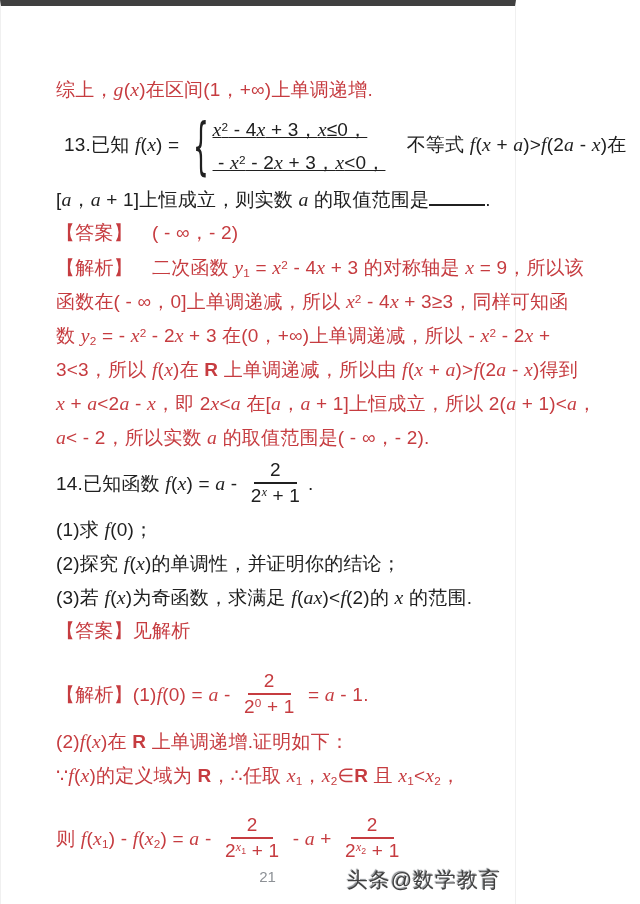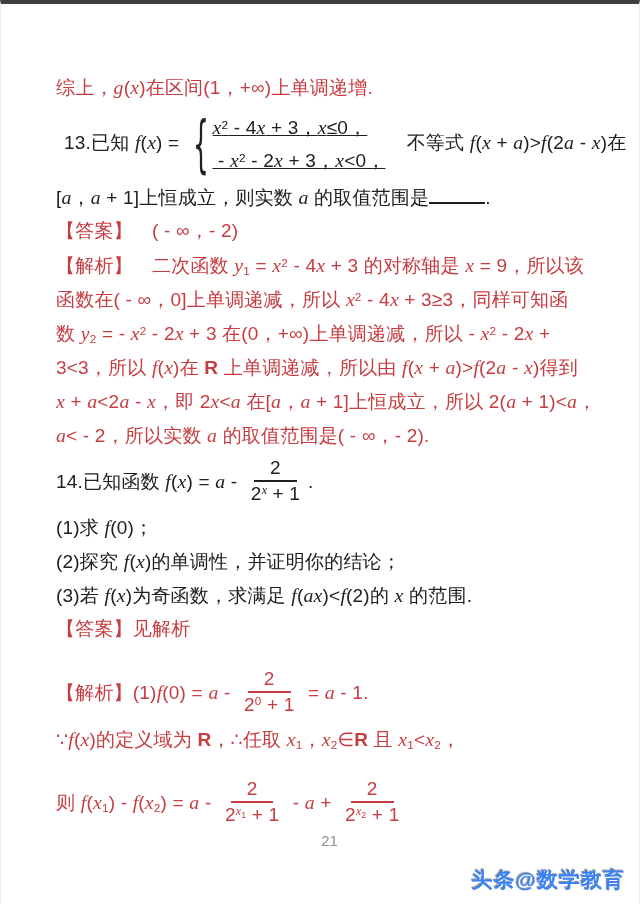--- a/index.html
+++ b/index.html
@@ -1,19 +1,19 @@
 <!DOCTYPE html>
 <html style="--accent-red: #c63c40;"><head>
 <meta charset="utf-8">
 <style>
   html,body{margin:0;padding:0;width:640px;height:904px;overflow:hidden;background:#fff;}
   body{font-family:"Liberation Sans","DejaVu Sans",sans-serif;position:relative;}
   .page{
-    box-sizing:border-box;width:640px;height:904px;
-    border-top:4px solid #404040;border-left:1px solid #f0f0f0;border-right:1px solid #f0f0f0;
+    box-sizing:border-box;width:516px;height:904px;
+    border-top:6px solid #404040;border-left:1px solid #f0f0f0;border-right:1px solid #f0f0f0;
     padding:66px 36px 0 55px;position:relative;
   }
   .line{white-space:pre;height:34px;line-height:34px;font-size:19px;letter-spacing:.2px;}
   .line.tall{height:58px;line-height:58px;}
   .line.xtall{height:60px;line-height:60px;margin-top:16px;}
   .line.cases-line{height:76px;line-height:76px;margin-left:8px;}
   .black{color:#202020;}
   .red{color:var(--accent-red,#c63c40);}
   .run{white-space:pre;}
   .run.i{font-style:italic;font-family:"Liberation Serif","DejaVu Serif",serif;font-size:1.04em;}
@@ -26,22 +26,22 @@
         margin:0 5px;position:relative;top:-2px;}
   .frac .num{display:block;line-height:1.2;padding:0 16px;border-bottom:2px solid currentColor;white-space:pre;}
   .frac .den{display:block;line-height:1.25;padding:0 3px;white-space:pre;}
   .cases{display:inline-flex;align-items:center;vertical-align:middle;margin:0 2px;}
   .brace{font-size:62px;font-weight:400;line-height:1;transform:scaleX(.4);transform-origin:center;
          margin:0 -8px 0 -6px;font-family:"DejaVu Sans",sans-serif;}
   .cases .rows{display:inline-flex;flex-direction:column;text-decoration:underline;}
   .cases .crow{display:block;height:33px;line-height:33px;white-space:pre;}
   .blank{display:inline-block;width:56px;border-bottom:2px solid currentColor;height:2px;}
   .page-number{text-align:center;color:#8d9196;font-size:15px;line-height:14px;margin-top:2px;}
-  .watermark{position:absolute;right:14px;bottom:10px;font-size:21px;font-weight:700;
-             color:#3b82f6;letter-spacing:1px;
+  .watermark{position:absolute;right:14px;bottom:10px;font-size:21px;font-weight:400;
+             color:#404040;letter-spacing:1px;
              text-shadow:1px 1px 0 #ffffff,-1px -1px 1px #82868a;}
 </style>
 </head>
 <body>
 
 <div class="page">
   <div id="doc">
       <div class="line red"><span class="run">综上，</span><span class="run i">g</span><span class="run">(</span><span class="run i">x</span><span class="run">)在区间(1，+∞)上单调递增.</span></div>
       <div class="line black cases-line"><span class="run">13.已知 </span><span class="run i">f</span><span class="run">(</span><span class="run i">x</span><span class="run">) = </span><span class="cases"><span class="brace">{</span><span class="rows"><span class="crow"><span class="run i">x</span><span class="run s">2</span><span class="run"> - 4</span><span class="run i">x</span><span class="run"> + 3，</span><span class="run i">x</span><span class="run">≤0，</span></span><span class="crow"><span class="run"> - </span><span class="run i">x</span><span class="run s">2</span><span class="run"> - 2</span><span class="run i">x</span><span class="run"> + 3，</span><span class="run i">x</span><span class="run">&lt;0，</span></span></span></span><span class="run">　不等式 </span><span class="run i">f</span><span class="run">(</span><span class="run i">x</span><span class="run"> + </span><span class="run i">a</span><span class="run">)&gt;</span><span class="run i">f</span><span class="run">(2</span><span class="run i">a</span><span class="run"> - </span><span class="run i">x</span><span class="run">)在</span></div>
       <div class="line black"><span class="run">[</span><span class="run i">a</span><span class="run">，</span><span class="run i">a</span><span class="run"> + 1]上恒成立，则实数 </span><span class="run i">a</span><span class="run"> 的取值范围是</span><span class="blank" style="width: 56px;"></span><span class="run">.</span></div>
@@ -51,18 +51,19 @@
       <div class="line red"><span class="run">数 </span><span class="run i">y</span><span class="run sb">2</span><span class="run"> = - </span><span class="run i">x</span><span class="run s">2</span><span class="run"> - 2</span><span class="run i">x</span><span class="run"> + 3 在(0，+∞)上单调递减，所以 - </span><span class="run i">x</span><span class="run s">2</span><span class="run"> - 2</span><span class="run i">x</span><span class="run"> +</span></div>
       <div class="line red"><span class="run">3&lt;3，所以 </span><span class="run i">f</span><span class="run">(</span><span class="run i">x</span><span class="run">)在 </span><span class="run bold">R</span><span class="run"> 上单调递减，所以由 </span><span class="run i">f</span><span class="run">(</span><span class="run i">x</span><span class="run"> + </span><span class="run i">a</span><span class="run">)&gt;</span><span class="run i">f</span><span class="run">(2</span><span class="run i">a</span><span class="run"> - </span><span class="run i">x</span><span class="run">)得到</span></div>
       <div class="line red"><span class="run i">x</span><span class="run"> + </span><span class="run i">a</span><span class="run">&lt;2</span><span class="run i">a</span><span class="run"> - </span><span class="run i">x</span><span class="run">，即 2</span><span class="run i">x</span><span class="run">&lt;</span><span class="run i">a</span><span class="run"> 在[</span><span class="run i">a</span><span class="run">，</span><span class="run i">a</span><span class="run"> + 1]上恒成立，所以 2(</span><span class="run i">a</span><span class="run"> + 1)&lt;</span><span class="run i">a</span><span class="run">，</span></div>
       <div class="line red"><span class="run i">a</span><span class="run">&lt; - 2，所以实数 </span><span class="run i">a</span><span class="run"> 的取值范围是( - ∞，- 2).</span></div>
       <div class="line black tall"><span class="run">14.已知函数 </span><span class="run i">f</span><span class="run">(</span><span class="run i">x</span><span class="run">) = </span><span class="run i">a</span><span class="run"> - </span><span class="frac"><span class="num"><span class="run">2</span></span><span class="den"><span class="run">2</span><span class="run is">x</span><span class="run"> + 1</span></span></span><span class="run">.</span></div>
       <div class="line black"><span class="run">(1)求 </span><span class="run i">f</span><span class="run">(0)；</span></div>
       <div class="line black"><span class="run">(2)探究 </span><span class="run i">f</span><span class="run">(</span><span class="run i">x</span><span class="run">)的单调性，并证明你的结论；</span></div>
       <div class="line black"><span class="run">(3)若 </span><span class="run i">f</span><span class="run">(</span><span class="run i">x</span><span class="run">)为奇函数，求满足 </span><span class="run i">f</span><span class="run">(</span><span class="run i">a</span><span class="run i">x</span><span class="run">)&lt;</span><span class="run i">f</span><span class="run">(2)的 </span><span class="run i">x</span><span class="run"> 的范围.</span></div>
       <div class="line red"><span class="run">【答案】见解析</span></div>
       <div class="line red xtall"><span class="run">【解析】(1)</span><span class="run i">f</span><span class="run">(0) = </span><span class="run i">a</span><span class="run"> - </span><span class="frac"><span class="num"><span class="run">2</span></span><span class="den"><span class="run">2</span><span class="run s">0</span><span class="run"> + 1</span></span></span><span class="run"> = </span><span class="run i">a</span><span class="run"> - 1.</span></div>
+      <div class="line red"><span class="run">(2)</span><span class="run i">f</span><span class="run">(</span><span class="run i">x</span><span class="run">)在 </span><span class="run bold">R</span><span class="run"> 上单调递增.证明如下：</span></div>
       <div class="line red"><span class="run">∵</span><span class="run i">f</span><span class="run">(</span><span class="run i">x</span><span class="run">)的定义域为 </span><span class="run bold">R</span><span class="run">，∴任取 </span><span class="run i">x</span><span class="run sb">1</span><span class="run">，</span><span class="run i">x</span><span class="run sb">2</span><span class="run">∈</span><span class="run bold">R</span><span class="run"> 且 </span><span class="run i">x</span><span class="run sb">1</span><span class="run">&lt;</span><span class="run i">x</span><span class="run sb">2</span><span class="run">，</span></div>
       <div class="line red xtall"><span class="run">则 </span><span class="run i">f</span><span class="run">(</span><span class="run i">x</span><span class="run sb">1</span><span class="run">) - </span><span class="run i">f</span><span class="run">(</span><span class="run i">x</span><span class="run sb">2</span><span class="run">) = </span><span class="run i">a</span><span class="run"> - </span><span class="frac"><span class="num"><span class="run">2</span></span><span class="den"><span class="run">2</span><span class="run is">x</span><span class="run s2">1</span><span class="run"> + 1</span></span></span><span class="run"> - </span><span class="run i">a</span><span class="run"> + </span><span class="frac"><span class="num"><span class="run">2</span></span><span class="den"><span class="run">2</span><span class="run is">x</span><span class="run s2">2</span><span class="run"> + 1</span></span></span></div>
     </div>
   <div class="page-number">21</div>
   <div class="watermark">头条@数学教育</div>
 </div>
 
 </body></html>

